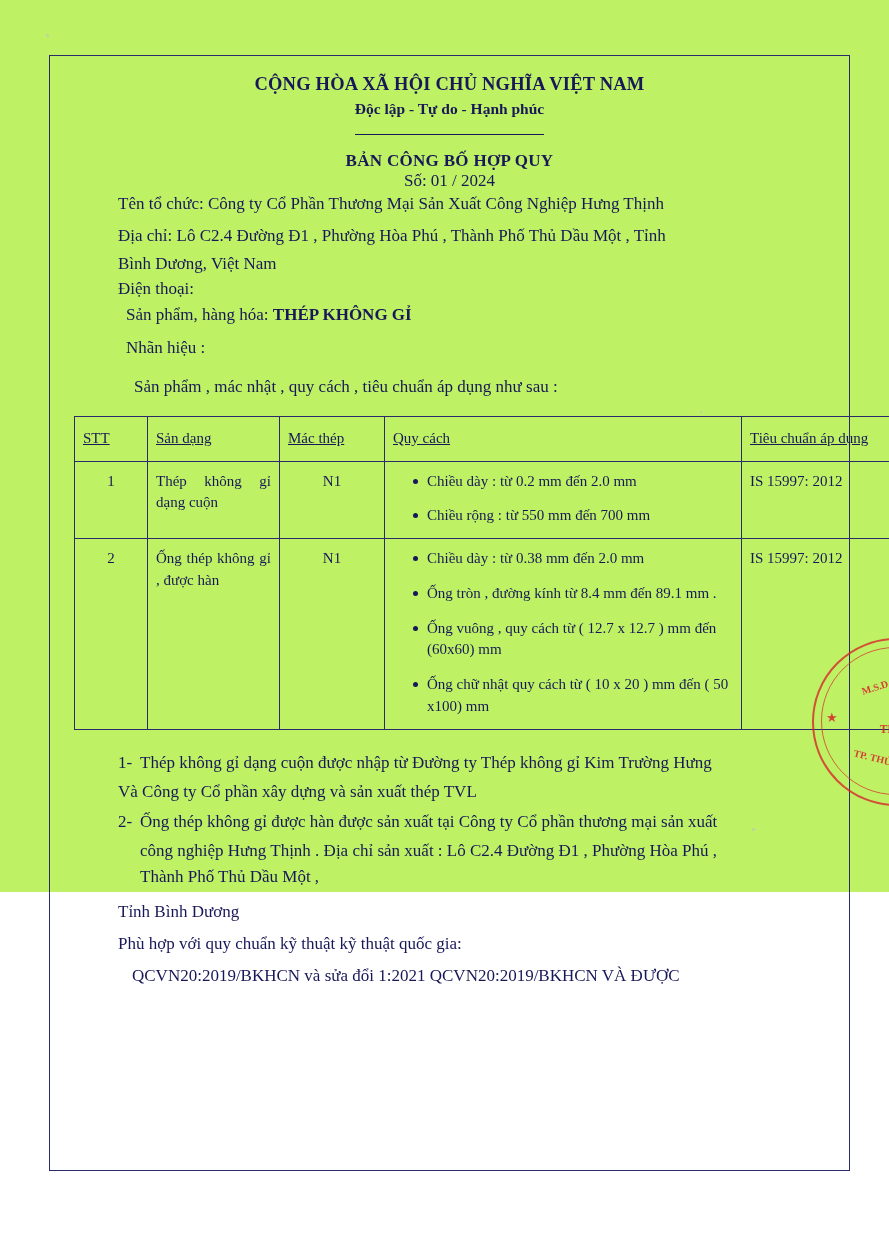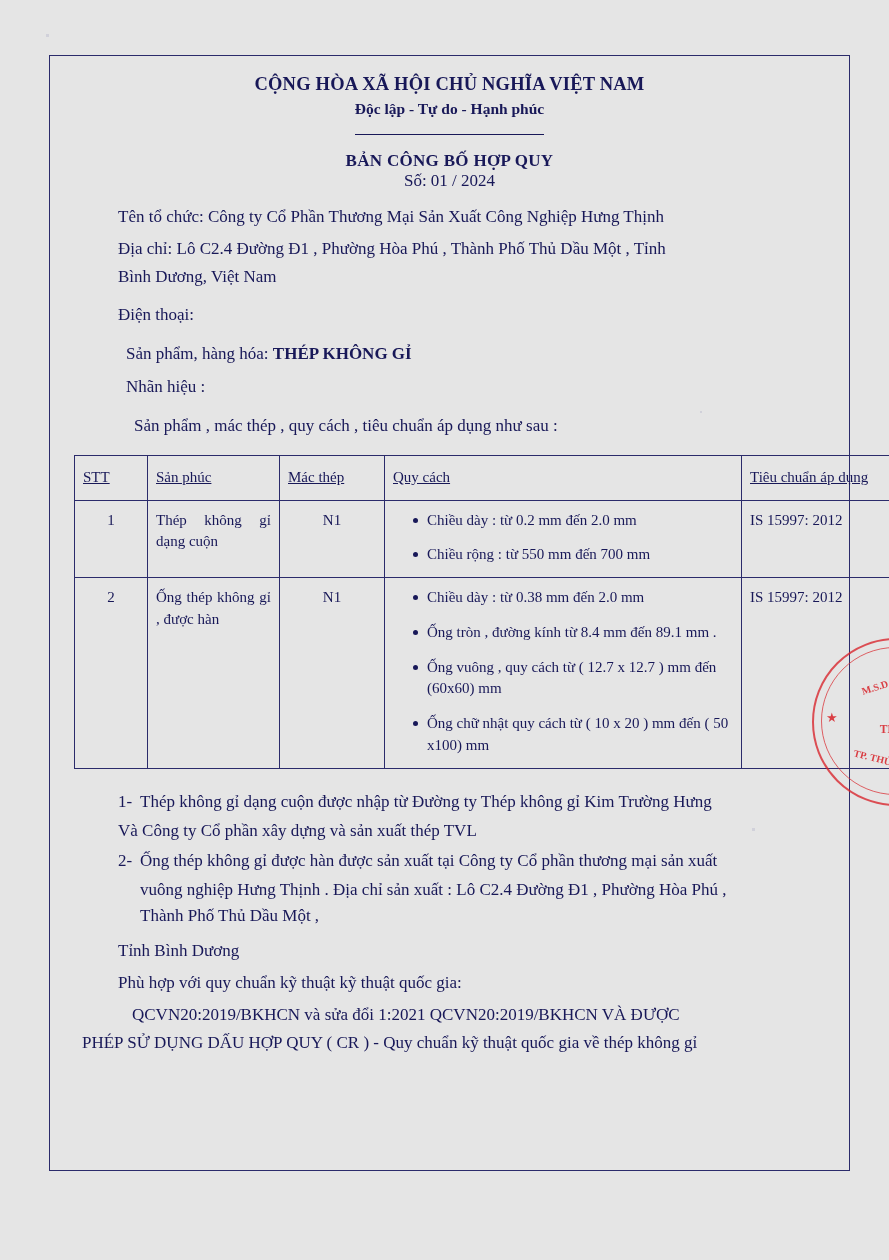--- a/index.html
+++ b/index.html
@@ -12,22 +12,22 @@
     height: 1260px;
     font-family: "Liberation Serif", serif;
     color: #1a1a3a;
     position: relative;
     overflow: hidden;
   }
   .page {
     position: absolute;
     left: 0; top: 0;
     width: 889px;
-    height: 1260px;
-    background: #e5e5e5;
+    height: 892px;
+    background: #bef264;
   }
   .doc-border {
     position: absolute;
     left: 49px;
     top: 55px;
     width: 801px;
     height: 1116px;
     border: 1.5px solid #2b2b6b;
     box-sizing: border-box;
   }
@@ -69,21 +69,20 @@
   .doc-number {
     text-align: center;
     font-size: 17px;
     color: #181858;
     margin-top: 0;
   }
   .para {
     font-size: 17px;
     line-height: 1.52;
     color: #181858;
-    margin-top: 13px;
     text-align: left;
   }
   .para.indent1 { padding-left: 46px; }
   .para.indent2 { padding-left: 54px; }
   .para.indent3 { padding-left: 62px; }
   .para b { font-weight: bold; }
 
   table.spec {
     border-collapse: collapse;
     width: 753px;
@@ -243,27 +242,27 @@
     <div class="doc-title">BẢN CÔNG BỐ HỢP QUY</div>
     <div class="doc-number">Số: 01 / 2024</div>
 
     <div class="para indent1">Tên tổ chức: Công ty Cổ Phần Thương Mại Sản Xuất Công Nghiệp Hưng Thịnh</div>
     <div class="para indent1" style="margin-top:6px;">Địa chỉ: Lô C2.4 Đường Đ1 , Phường Hòa Phú , Thành Phố Thủ Dầu Một , Tỉnh</div>
     <div class="para indent1" style="margin-top:2px;">Bình Dương, Việt Nam</div>
     <div class="para indent1">Điện thoại:</div>
 
     <div class="para indent2"><span>Sản phẩm, hàng hóa: </span><b>THÉP KHÔNG GỈ</b></div>
     <div class="para indent2" style="margin-top:7px;">Nhãn hiệu :</div>
-    <div class="para indent3" style="margin-top:13px;">Sản phẩm , mác thép , quy cách , tiêu chuẩn áp dụng như sau :</div>
+    <div class="para indent3" style="margin-top:13px;">Sản phẩm , mác nhật , quy cách , tiêu chuẩn áp dụng như sau :</div>
 
     <table class="spec">
       <thead>
         <tr>
           <th class="col-stt">STT</th>
-          <th class="col-prod">Sản phúc</th>
+          <th class="col-prod">Sản dạng</th>
           <th class="col-mac">Mác thép</th>
           <th class="col-quy">Quy cách</th>
           <th class="col-tc">Tiêu chuẩn áp dụng</th>
         </tr>
       </thead>
       <tbody>
         <tr>
           <td class="center">1</td>
           <td class="just">Thép không gỉ dạng cuộn</td>
           <td class="center">N1</td>
@@ -296,27 +295,26 @@
       <div class="note-item">
         <div class="note-num">1-</div>
         <div class="note-body">Thép không gỉ dạng cuộn được nhập từ Đường ty Thép không gỉ Kim Trường Hưng</div>
       </div>
       <div class="note-cont">Và Công ty Cổ phần xây dựng và sản xuất thép TVL</div>
 
       <div class="note-item" style="margin-top:4px;">
         <div class="note-num">2-</div>
         <div class="note-body">Ống thép không gỉ được hàn được sản xuất tại Công ty Cổ phần thương mại sản xuất</div>
       </div>
-      <div class="note-cont2">vuông nghiệp Hưng Thịnh . Địa chỉ sản xuất : Lô C2.4 Đường Đ1 , Phường Hòa Phú ,</div>
+      <div class="note-cont2">công nghiệp Hưng Thịnh . Địa chỉ sản xuất : Lô C2.4 Đường Đ1 , Phường Hòa Phú ,</div>
       <div class="note-cont2">Thành Phố Thủ Dầu Một ,</div>
 
       <div class="tail">Tỉnh Bình Dương</div>
       <div class="tail" style="margin-top:6px;">Phù hợp với quy chuẩn kỹ thuật kỹ thuật quốc gia:</div>
       <div class="tail2">QCVN20:2019/BKHCN và sửa đổi 1:2021  QCVN20:2019/BKHCN VÀ ĐƯỢC</div>
-      <div class="tail3">PHÉP SỬ DỤNG DẤU HỢP QUY ( CR ) -  Quy chuẩn kỹ thuật quốc gia về thép không gỉ</div>
     </div>
 
   </div>
 
   <div class="seal">
     <div class="ring"></div>
     <div class="ring2"></div>
     <div class="star">★</div>
     <div class="seal-arc-top">M.S.D.N:37 02266</div>
     <div class="seal-arc-bottom">TP. THỦ DẦU MỘT</div>

